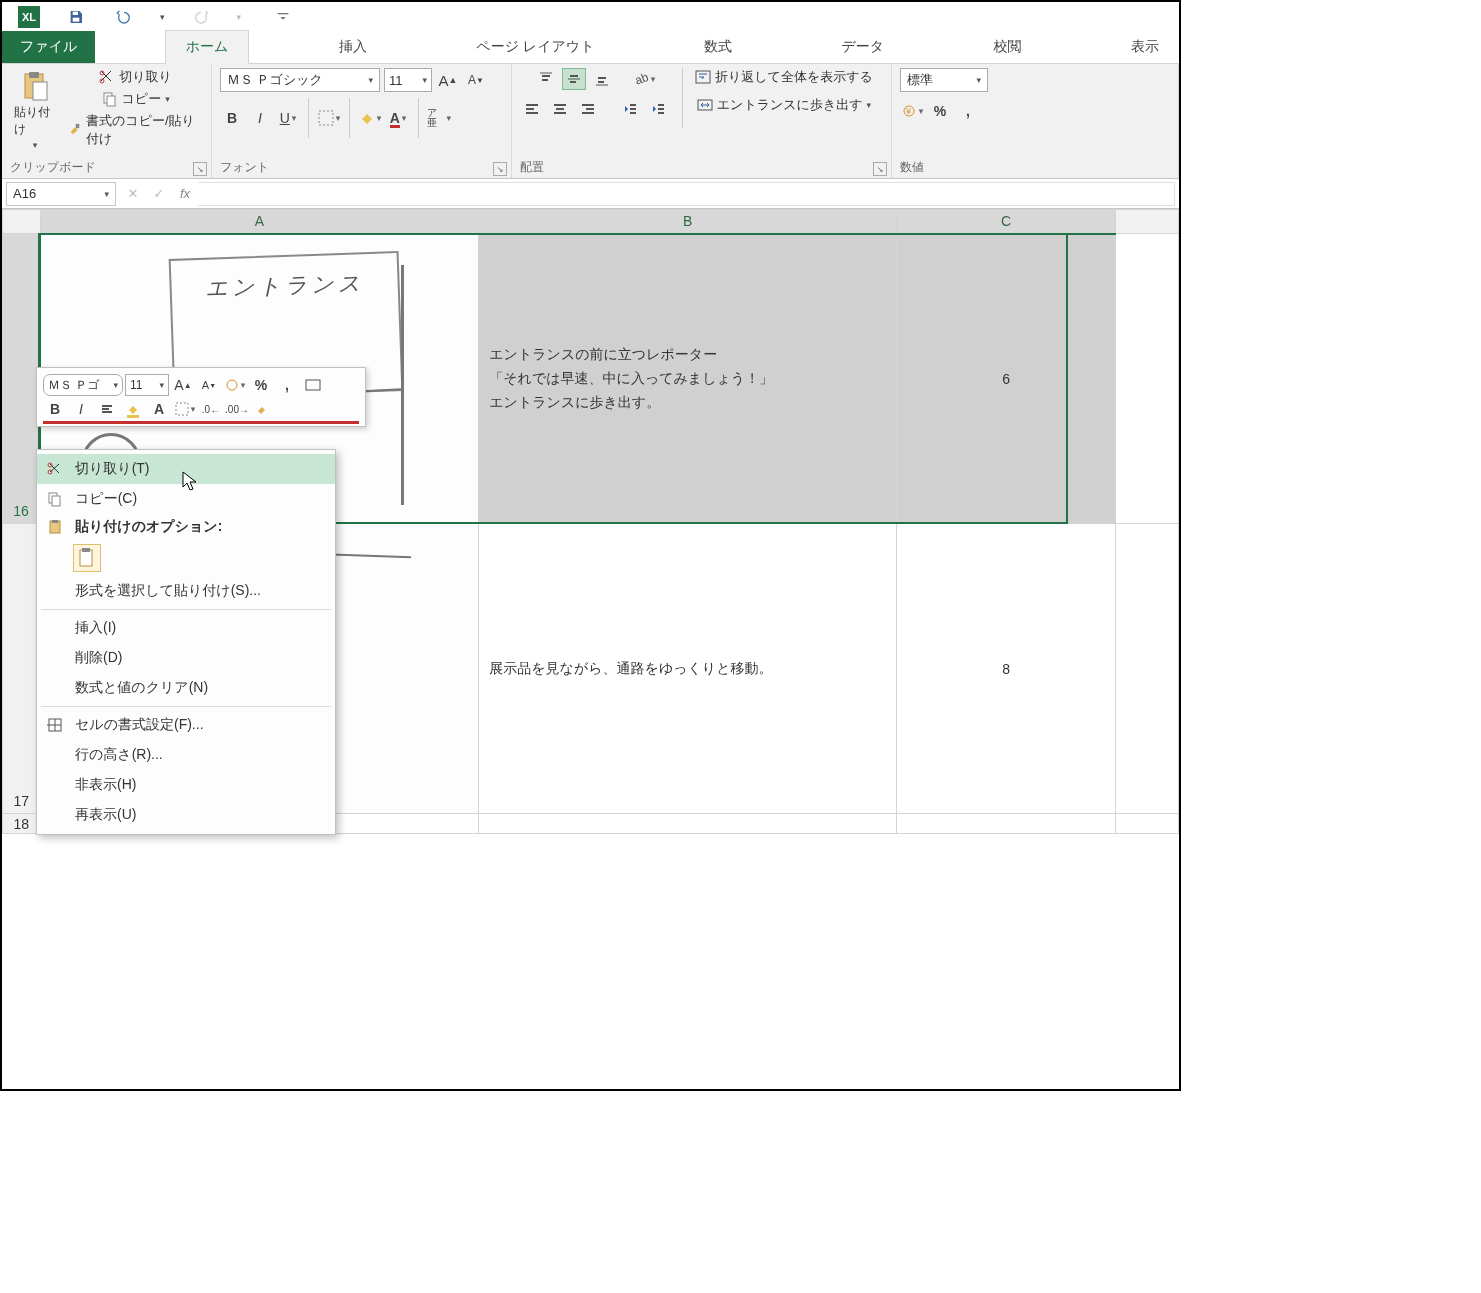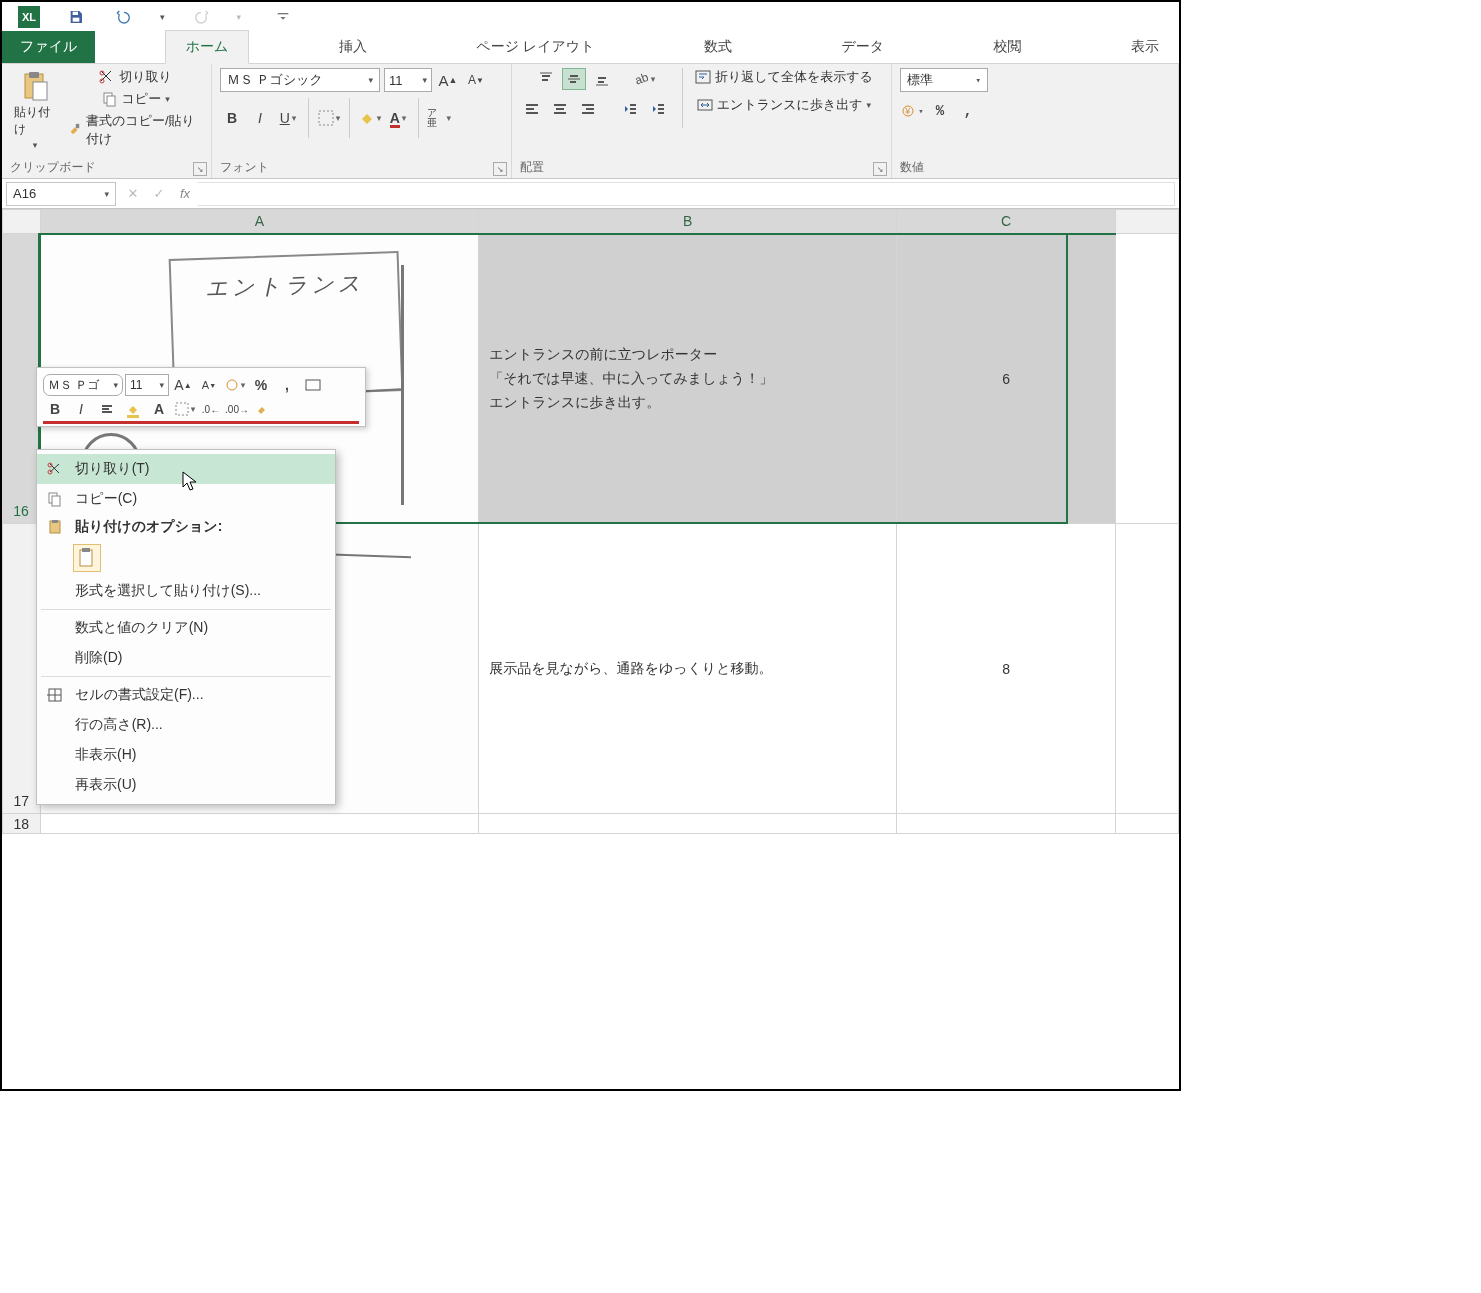--- a/index.html
+++ b/index.html
@@ -561,21 +561,21 @@
           <span class="tri">▾</span>
         </div>
       </div>
     </div>
     <div class="group-label">
       <span>配置</span>
       <span class="dialog-launcher">↘</span>
     </div>
   </div>
 
-  <div class="ribbon-group" style="flex:1;font-family:Liberation Mono, monospace;">
+  <div class="ribbon-group" style="flex:1;">
     <div class="group-body" style="flex-direction:column; gap:8px;">
       <div class="number-combo">
         <span>標準</span>
           <span class="tri">▾</span>
       </div>
       <div class="row">
         <div class="ribbon-btn drop-tri">
             <svg width="16" height="16">
               <circle cx="8" cy="8" r="5" fill="none" stroke="#d89030"></circle>
               <text x="5" y="11" font-size="9" fill="#d89030">¥</text>
@@ -774,25 +774,29 @@
           </svg>
     </div>
   </div>
   <div class="cm-item">
     <span class="cm-ico"></span>
     <span class="cm-label"><span>形式を選択して貼り付け(S)...</span></span>
   </div>
   <div class="cm-sep"></div>
   <div class="cm-item">
     <span class="cm-ico"></span>
-    <span class="cm-label"><span>数式と値のクリア(N)</span></span>
+    <span class="cm-label"><span>挿入(I)</span></span>
   </div>
   <div class="cm-item">
     <span class="cm-ico"></span>
     <span class="cm-label"><span>削除(D)</span></span>
+  </div>
+  <div class="cm-item">
+    <span class="cm-ico"></span>
+    <span class="cm-label"><span>数式と値のクリア(N)</span></span>
   </div>
   <div class="cm-sep"></div>
   <div class="cm-item">
     <span class="cm-ico">
           <svg width="16" height="16">
             <rect x="2" y="2" width="12" height="12" fill="none" stroke="#555"></rect>
             <line x="2" y1="8" x2="14" y2="8" stroke="#555"></line>
             <line x1="8" y1="2" x2="8" y2="14" stroke="#555"></line>
           </svg>
         </span>

